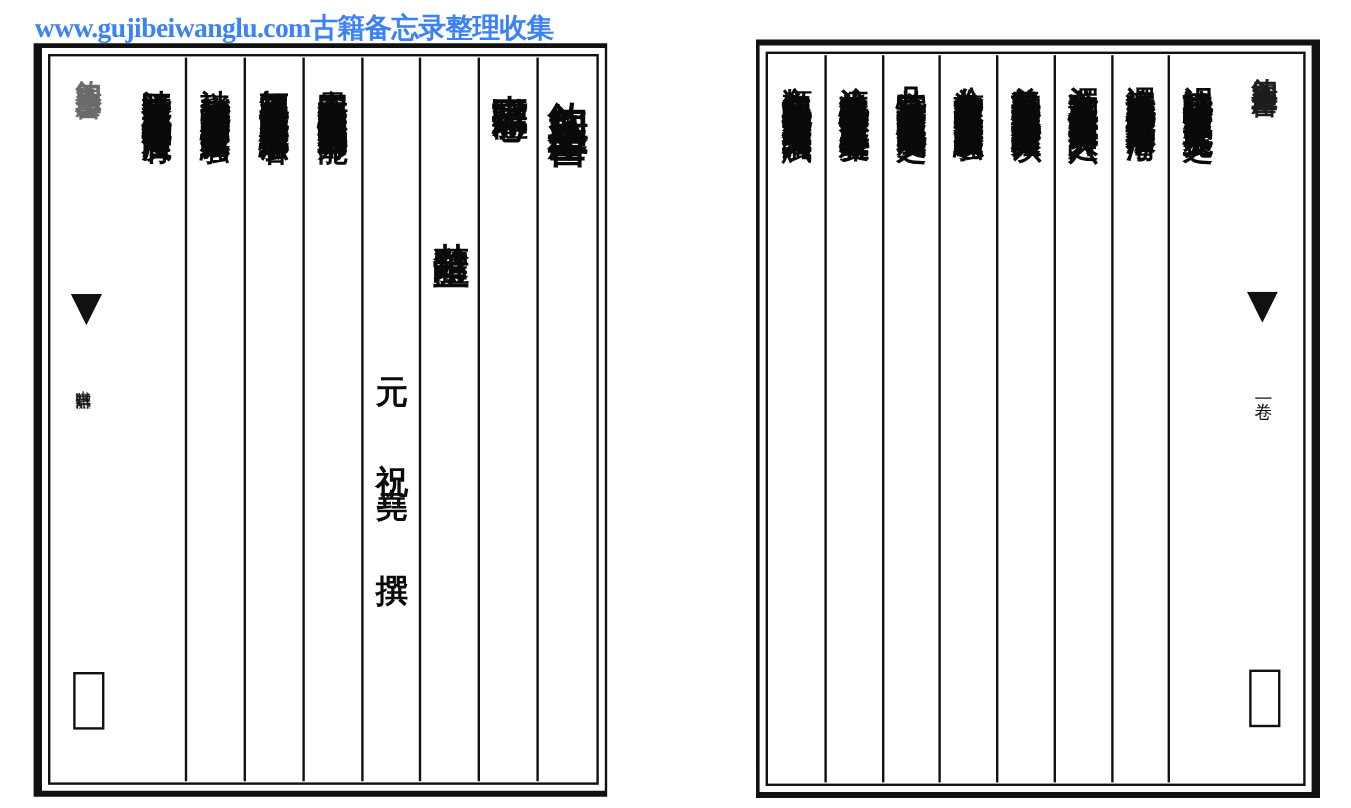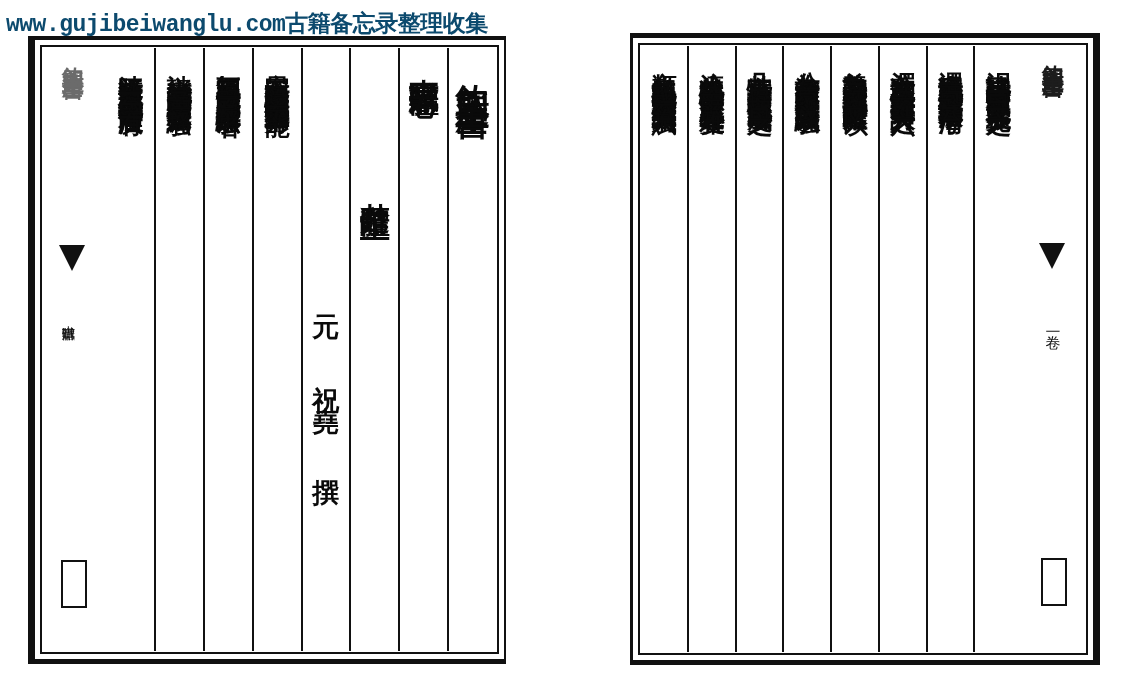--- a/index.html
+++ b/index.html
@@ -12,26 +12,26 @@
     height: 673px;
     position: relative;
     font-family: "DejaVu Serif", serif;
     overflow: hidden;
   }
 
   
   #watermark {
     position: absolute;
     top: 8px;
-    left: 6px;
-    font-family: Liberation Mono, monospace;
+    left: 29px;
+    font-family: Liberation Serif, serif;
     font-weight: bold;
     font-size: 23px;
     letter-spacing: -0.5px;
-    color: #0c4a6e;
+    color: #3b82f6;
     white-space: nowrap;
   }
 
   
   .scan-page {
     position: absolute;
     background: #ffffff;
     box-sizing: border-box;
   }
   #page-left {

